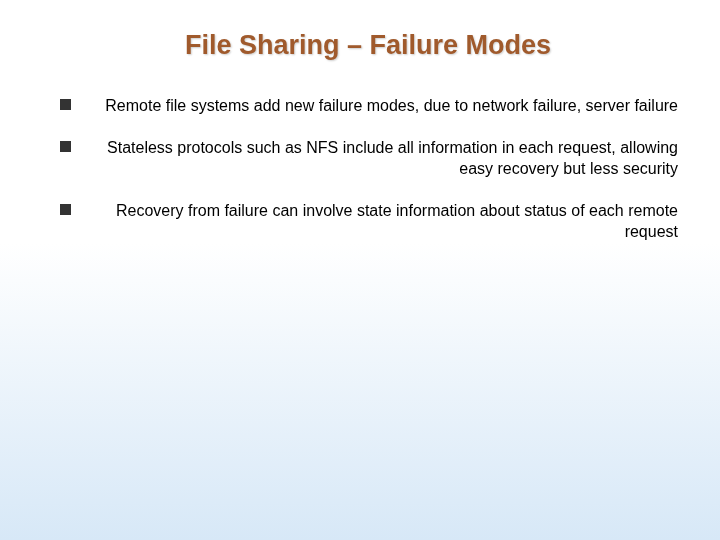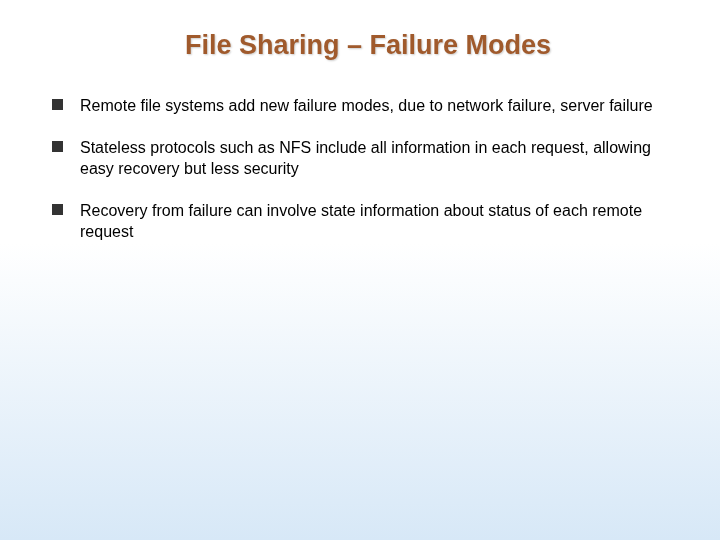--- a/index.html
+++ b/index.html
@@ -21,21 +21,22 @@
     text-align: center;
     font-size: 27px;
     font-weight: bold;
     color: #a05a2c;
     text-shadow: 1px 1px 2px rgba(0,0,0,0.2);
     margin-bottom: 34px;
   }
   .bullets {
     list-style: none;
     padding: 0;
-    margin: 0;
+    margin: 8px;
+    text-align: right;
   }
   .bullets li {
     position: relative;
     padding-left: 30px;
     margin-bottom: 20px;
     font-size: 16px;
     line-height: 1.35;
     color: #000;
   }
   .bullet-marker {

